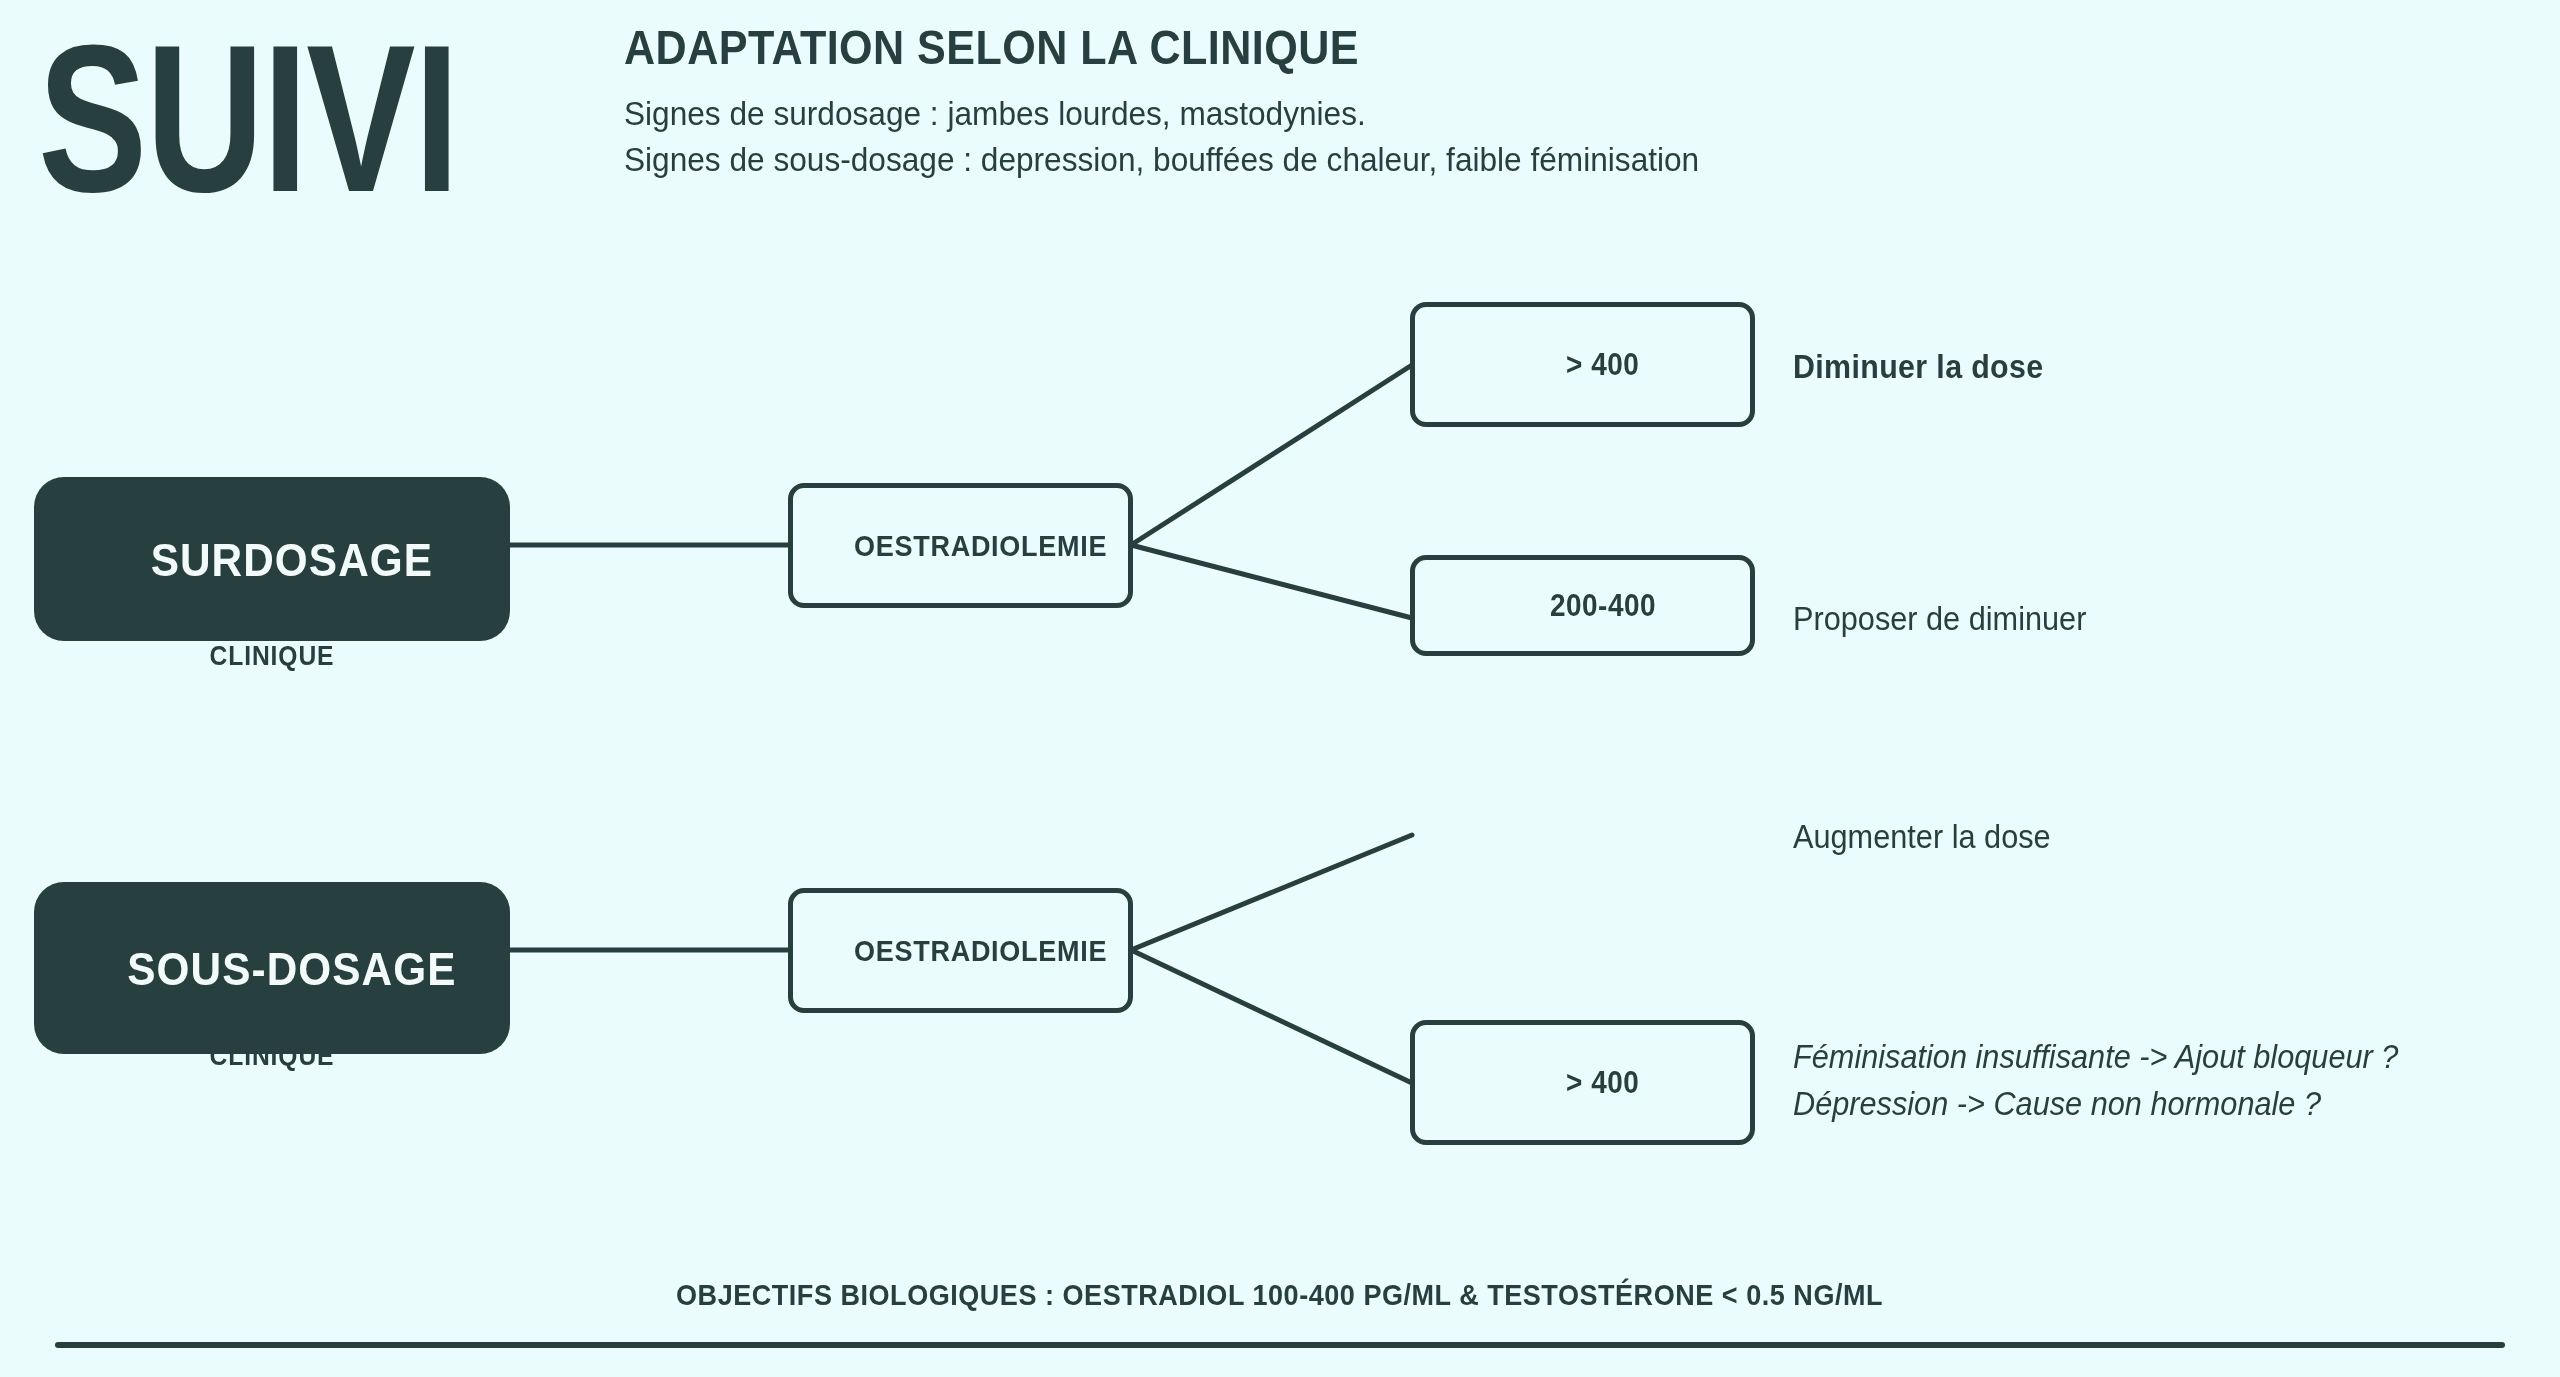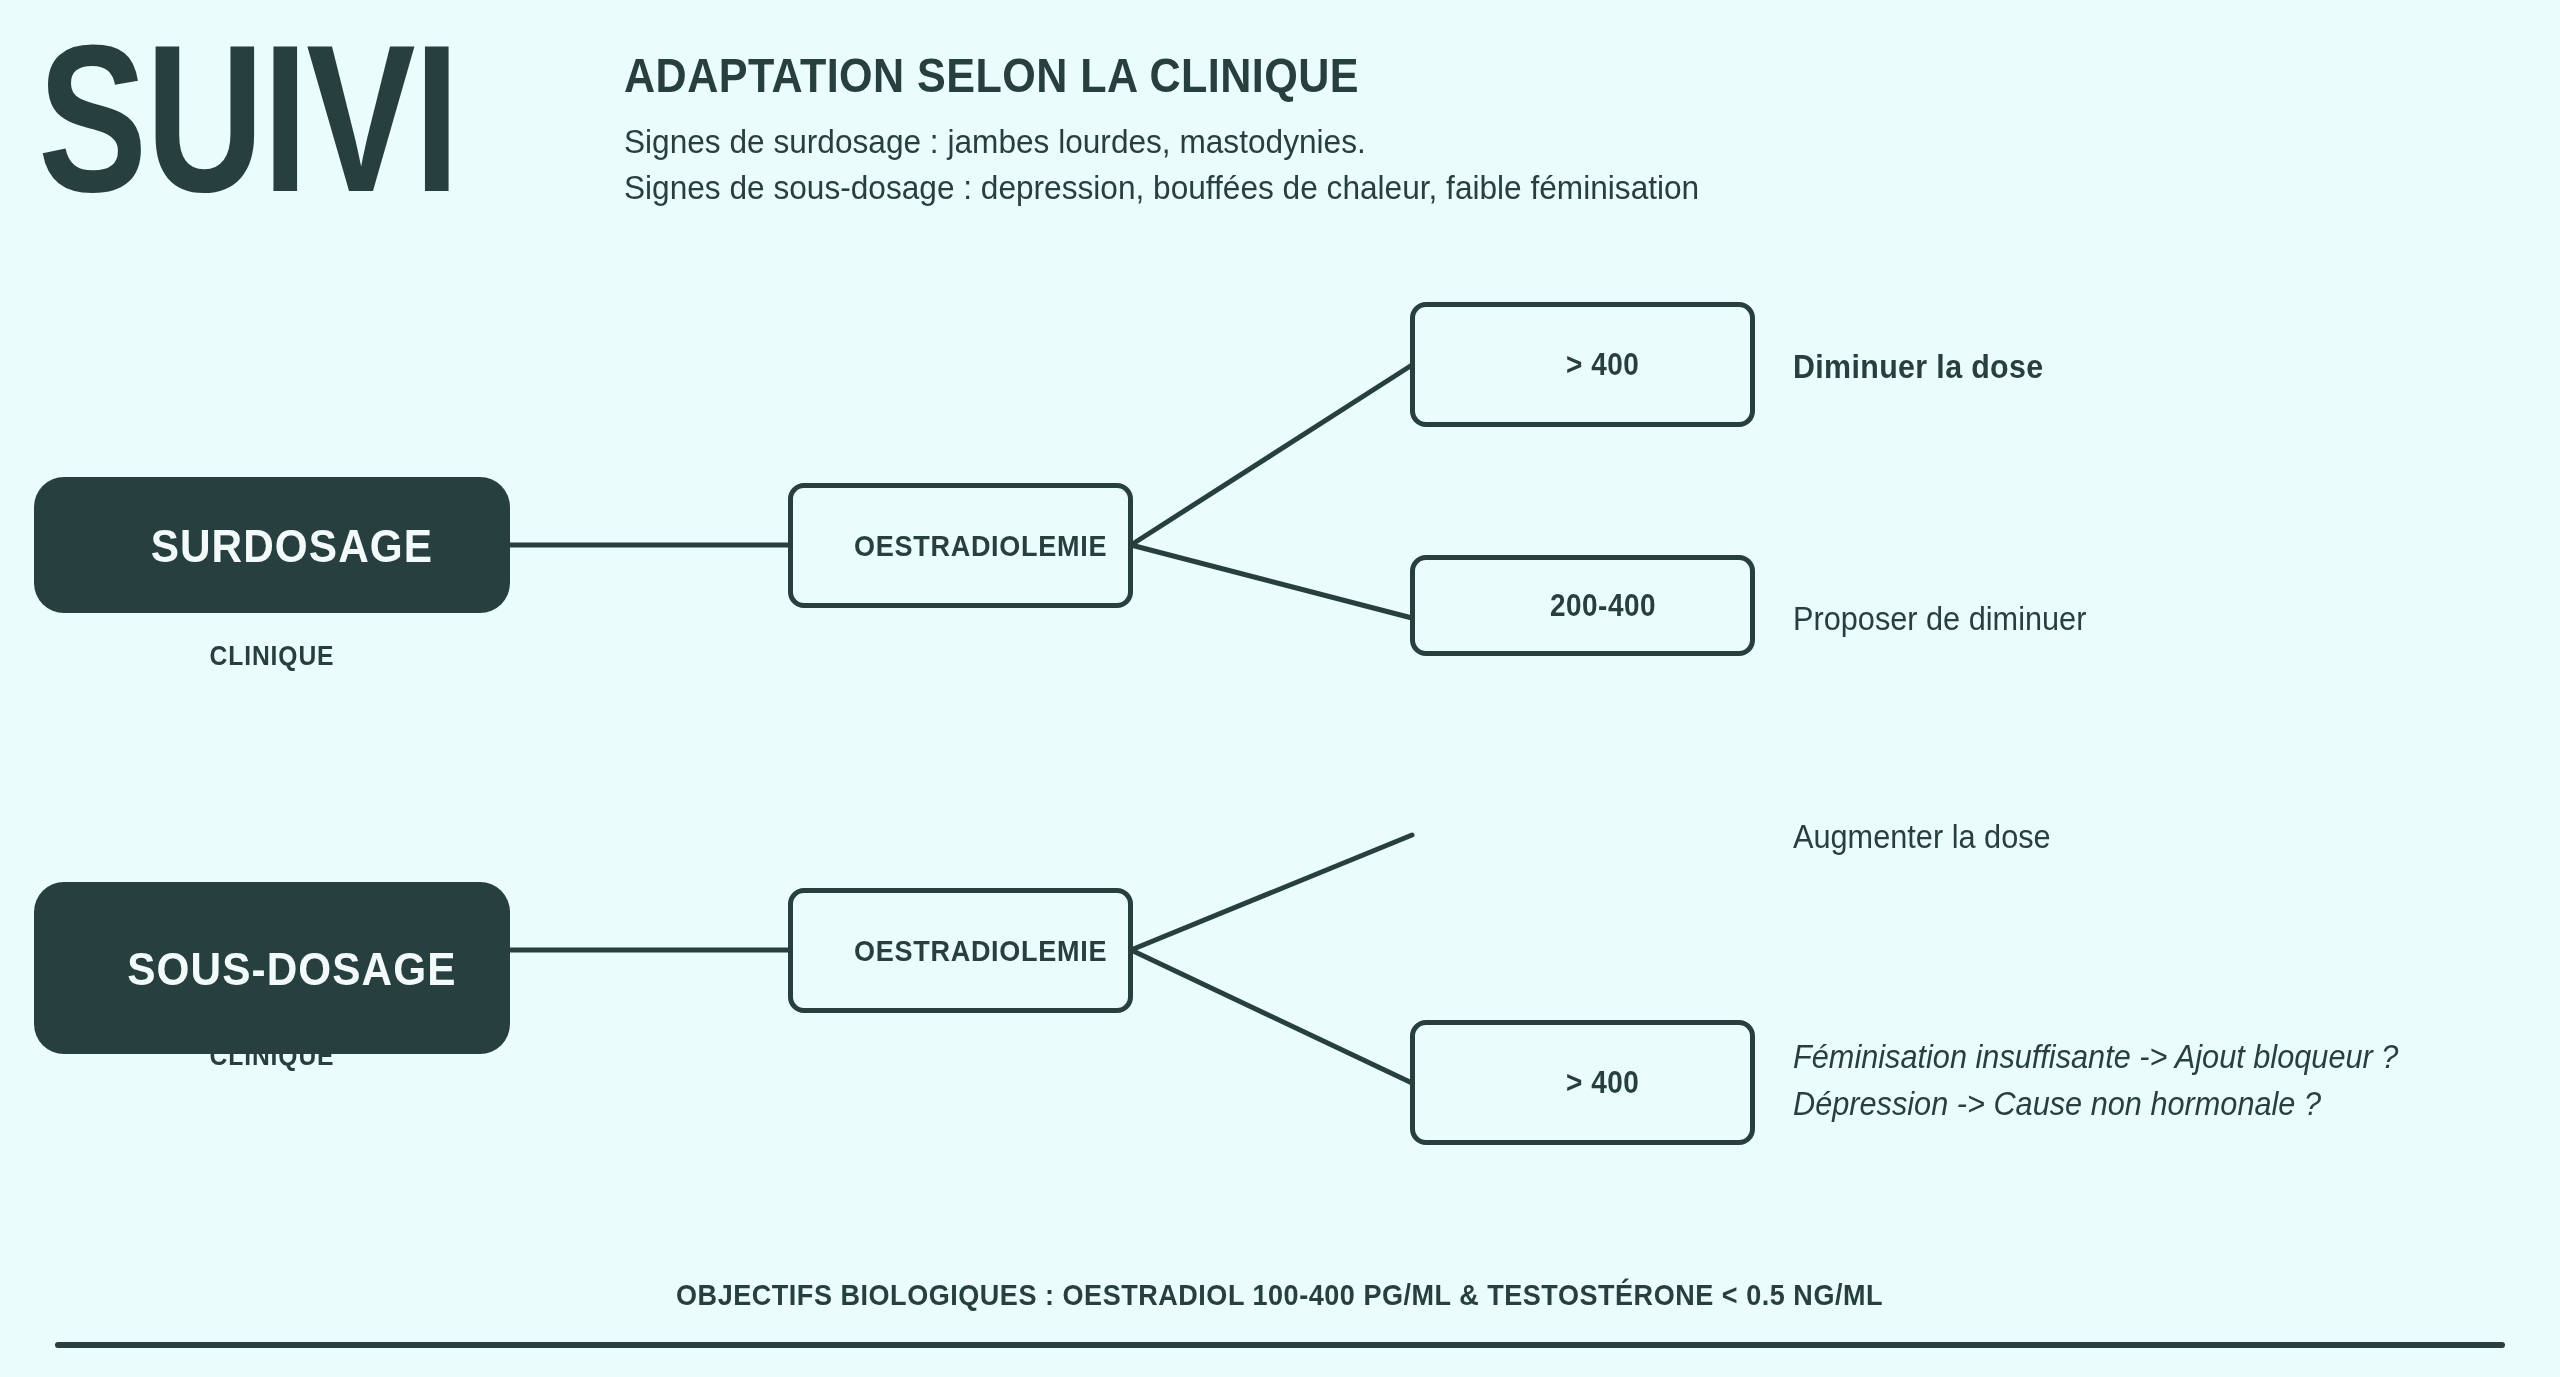--- a/index.html
+++ b/index.html
@@ -43,21 +43,20 @@
     transform:scaleX(0.78);
     transform-origin:left top;
     white-space:nowrap;
     z-index:3;
   }
   .head-block{
     position:absolute;
     left:624px; top:22px;
     z-index:3;
     width:1900px;
-    margin-top:28px;
   }
   .head-title{
     font-family:"Liberation Sans Narrow","Liberation Sans",sans-serif;
     font-weight:700;
     font-size:49px;
     letter-spacing:0.5px;
     line-height:1.05;
     color:var(--ink);
     transform:scaleX(0.88);
     transform-origin:left center;
@@ -194,21 +193,21 @@
   </svg>
 
   <div class="kicker">SUIVI</div>
 
   <div class="head-block">
     <div class="head-title">ADAPTATION SELON LA CLINIQUE</div>
     <div class="head-line">Signes de surdosage : jambes lourdes, mastodynies.</div>
     <div class="head-line">Signes de sous-dosage : depression, bouffées de chaleur, faible féminisation</div>
   </div>
 
-  <div class="node pill" style="left:34px; top:477px; width:476px; height:136px;">
+  <div class="node pill" style="left:34px; top:477px; width:476px; height:164px;">
     <span class="pill-label">SURDOSAGE</span>
   </div>
   <div class="pill-sub" style="left:34px; top:640px; width:476px;">CLINIQUE</div>
 
   <div class="node obox wide" style="left:788px; top:483px; width:345px; height:125px;">
     <span class="obox-label">OESTRADIOLEMIE</span>
   </div>
 
   <div class="node obox val" style="left:1410px; top:302px; width:345px; height:125px;">
     <span class="obox-label">&gt; 400</span>

